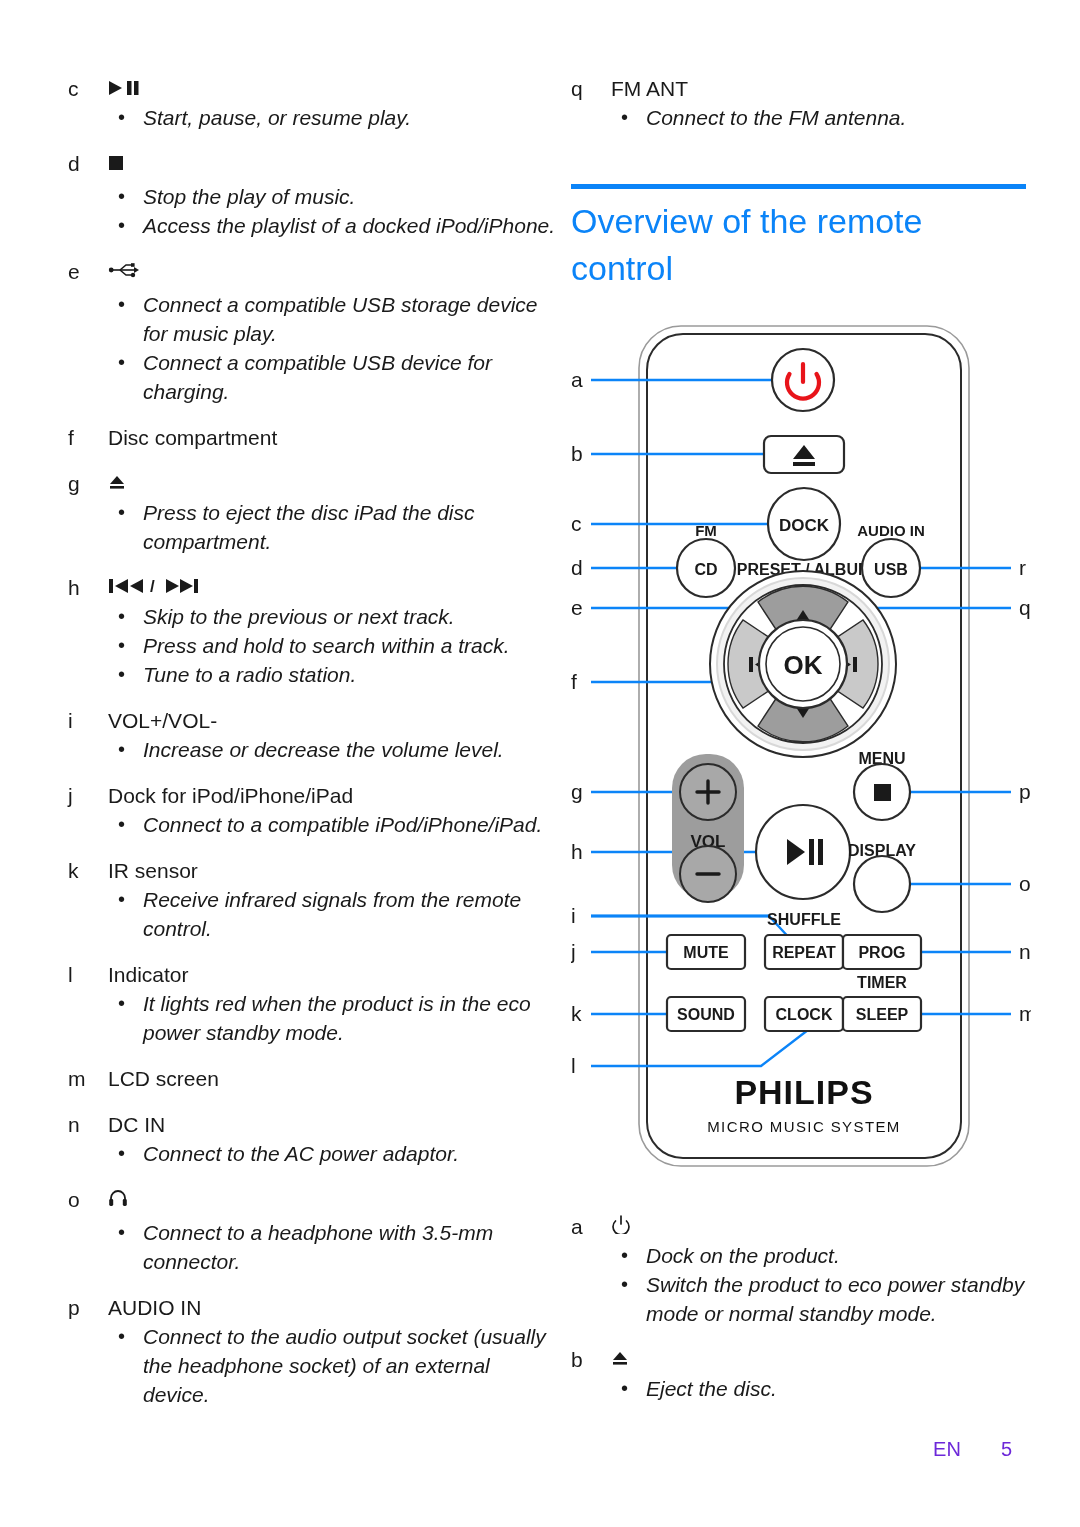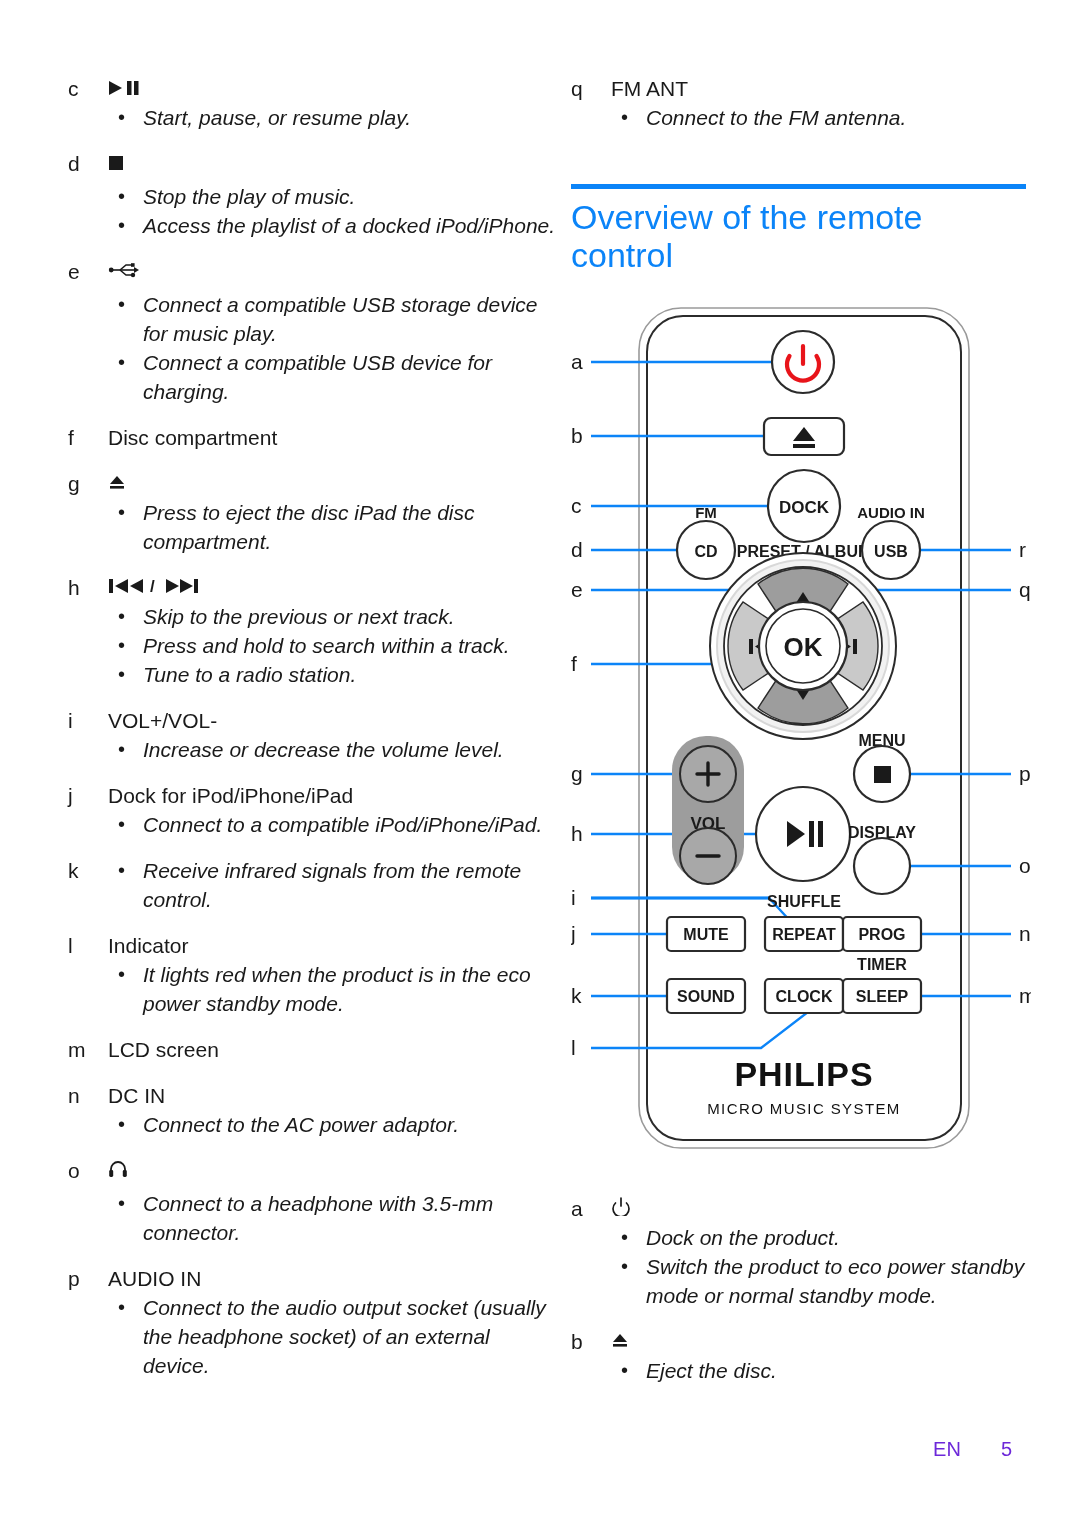--- a/index.html
+++ b/index.html
@@ -68,21 +68,21 @@
   .heading-wrap { margin-top: 52px; margin-bottom: 22px; }
   .heading-rule {
     height: 5px;
     background: #0b84f8;
     width: 455px;
     margin-bottom: 9px;
   }
   .heading-text {
     color: #0b84f8;
     font-size: 34px;
-    line-height: 38px;
+    line-height: 47px;
     font-weight: normal;
     margin: 0;
     width: 420px;
   }
 
   
   .figure {
     position: relative;
     width: 460px;
     height: 880px;
@@ -257,20 +257,21 @@
               <span class="dot">•</span>
               <span class="btxt">Connect to a compatible iPod/iPhone/iPad.</span>
             </li>
         </ul>
       </div>
     </div>
 
     <div class="entry">
       <div class="entry-letter">k</div>
       <div class="entry-body">
+        <div class="entry-title">IR sensor</div>
         <ul class="bullets">
           <li>
               <span class="dot">•</span>
               <span class="btxt">Receive infrared signals from the remote control.</span>
             </li>
         </ul>
       </div>
     </div>
 
     <div class="entry">

